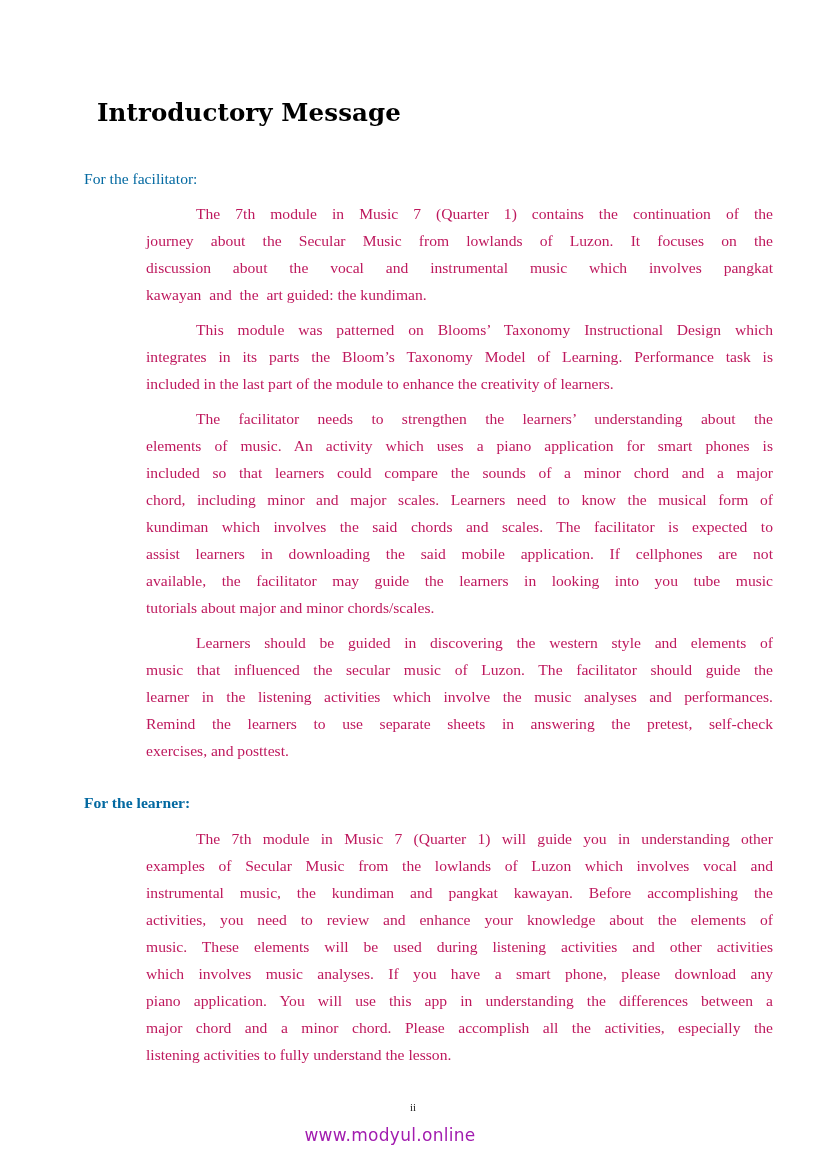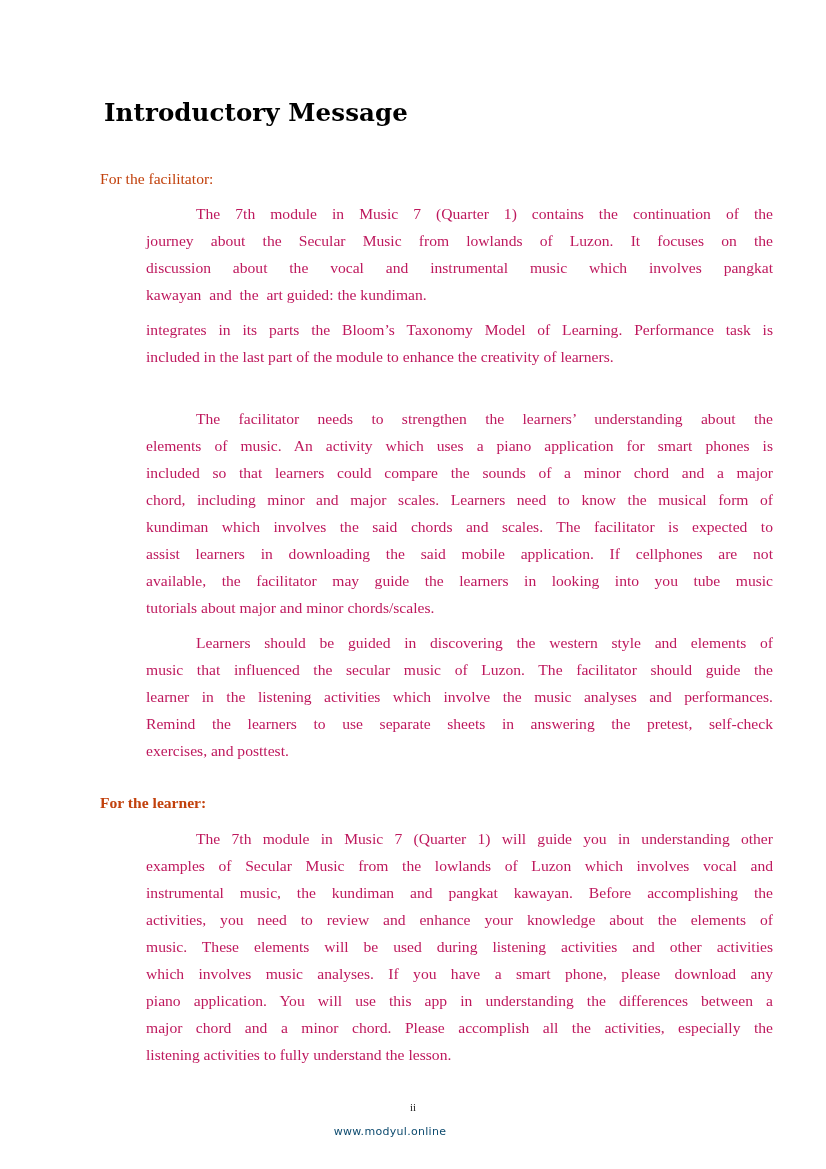--- a/index.html
+++ b/index.html
@@ -1,44 +1,45 @@
 <!DOCTYPE html>
 <html><head>
   <meta charset="utf-8">
   <style>
     html, body { margin: 0; padding: 0; background: #ffffff; }
     body { width: 826px; height: 1169px; position: relative; overflow: hidden; font-family: "DejaVu Serif", "Liberation Serif", serif; color: #111; }
     .page { position: absolute; left: 0; top: 0; width: 826px; height: 1169px; }
-    h1.title { position: absolute; left: 104px; top: 98px; margin: 0; font-family: "DejaVu Serif", serif; font-weight: bold; font-size: 24.5px; letter-spacing: 0.1px; color: #000; }
-    .label { position: absolute; left: 100px; font-family: "Liberation Serif", serif; font-size: 15.6px; color: #c2410c; }
+    h1.title { position: absolute; left: 97px; top: 98px; margin: 0; font-family: "DejaVu Serif", serif; font-weight: bold; font-size: 24.5px; letter-spacing: 0.1px; color: #000; }
+    .label { position: absolute; left: 84px; font-family: "Liberation Serif", serif; font-size: 15.6px; color: #0369a1; }
     .para { position: absolute; left: 100px; width: 627px; font-family: "Liberation Serif", serif; font-size: 15.6px; line-height: 27px; color: #be185d; margin-left: 46px; }
     .line { display: block; height: 27px; text-align: justify; text-align-last: justify; white-space: nowrap; overflow: visible; }
     .line.last { text-align-last: left; }
     .line.indent { padding-left: 50px; }
     .line b { font-weight: normal; }
     .pagenum { position: absolute; left: 0; width: 826px; top: 1101px; text-align: center; font-family: "Liberation Serif", serif; font-size: 11px; color: #222; }
-    .watermark { position: absolute; left: 0; width: 780px; top: 1125px; text-align: center; font-family: "DejaVu Sans", sans-serif; font-size: 11px; color: #0c4a6e; letter-spacing: 0.3px; }
+    .watermark { position: absolute; left: 0; width: 780px; top: 1125px; text-align: center; font-family: "DejaVu Sans", sans-serif; font-size: 17px; color: #a21caf; letter-spacing: 0.3px; }
   </style>
 </head>
 <body>
 
 <div class="page">
 
   <h1 class="title">Introductory Message</h1>
 
   <div class="label" style="top:170px;">For the facilitator:</div>
 
   <div class="para" style="top:200px;">
     <span class="line indent">The 7th module in Music 7 (Quarter 1) contains the continuation of the</span>
     <span class="line">journey about the Secular Music from lowlands of Luzon.  It focuses on the</span>
     <span class="line"><span>discussion about the  vocal and  instrumental  music  which  involves </span><b>pangkat</b></span>
     <span class="line last"><b>kawayan</b><span style="white-space:pre;">  and  the  art guided: the </span><b>kundiman</b><span>.</span></span>
   </div>
 
   <div class="para" style="top:316px;">
+    <span class="line indent">This module was patterned on Blooms’ Taxonomy Instructional Design which</span>
     <span class="line">integrates in its parts the Bloom’s Taxonomy Model of Learning. Performance task is</span>
     <span class="line last">included in the last part of the module to enhance the creativity of learners.</span>
   </div>
 
   <div class="para" style="top:405px;">
     <span class="line indent">The facilitator needs to strengthen the learners’ understanding about the</span>
     <span class="line">elements of music. An activity which uses a piano application for smart phones is</span>
     <span class="line">included so that learners could compare the sounds of a minor chord and a major</span>
     <span class="line">chord, including minor and major scales. Learners need to know the musical form of</span>
     <span class="line">kundiman which involves the said chords and scales.  The facilitator is expected to</span>

